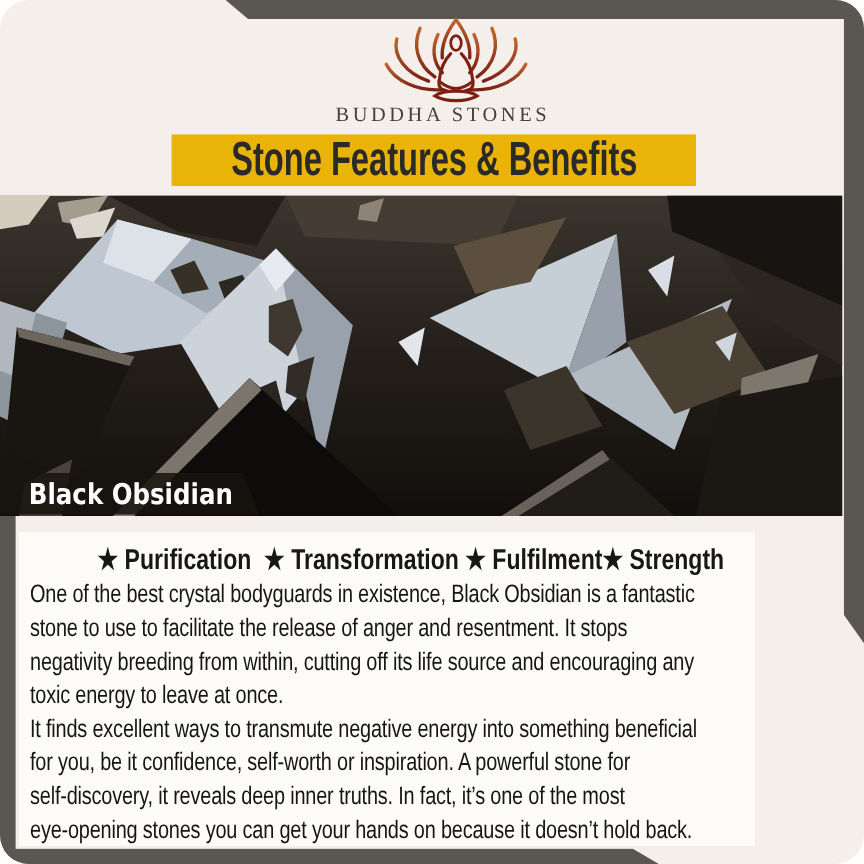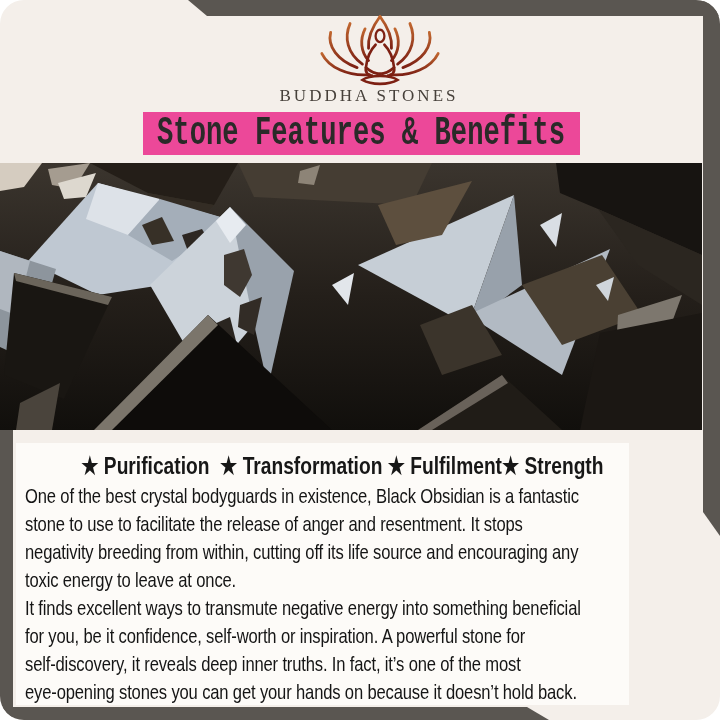--- a/index.html
+++ b/index.html
@@ -21,21 +21,21 @@
 
   .brand {
     position:absolute; left:0; top:86px; width:720px; text-align:center;
     transform:translateX(9px);
     font-family:"Liberation Serif", serif; font-size:17px; letter-spacing:3px;
     color:#46403a;
   }
 
   .title-bar {
     position:absolute; left:143px; top:112px; width:437px; height:43px;
-    background:#ec4899; display:flex; align-items:center; justify-content:center;font-family:Liberation Mono, monospace;
+    background:#eab308; display:flex; align-items:center; justify-content:center;
   }
   .title {
     font-size:40px; font-weight:bold; color:#2a2a28; white-space:nowrap;
     transform:scaleX(.68); transform-origin:center; letter-spacing:0;
   }
 
   .photo { position:absolute; left:0; top:163px; width:702px; height:267px; }
   .photo svg { display:block; width:702px; height:267px; }
 
   .stone-label {
@@ -158,20 +158,23 @@
       <polygon points="540,62 562,50 556,84" fill="#d9dee4"></polygon>
       <polygon points="596,122 614,114 608,138" fill="#cfd5db"></polygon>
       <polygon points="618,152 682,132 660,192 616,188" fill="#7d776e"></polygon>
       <polygon points="636,212 692,198 678,246 634,242" fill="#564f46"></polygon>
       <polygon points="600,170 702,150 702,267 580,267" fill="#1b1713"></polygon>
       <polygon points="418,267 502,212 562,267" fill="#201c17"></polygon>
       <polygon points="418,267 502,212 508,220 432,267" fill="#69625a"></polygon>
     </svg>
   </div>
 
+  <div class="stone-label">
+    <span>Black Obsidian</span>
+  </div>
 
   <div class="panel">
     <div class="features">
       <span class="features-text">★ Purification  ★ Transformation ★ Fulfilment★ Strength</span>
     </div>
     <div class="para">One of the best crystal bodyguards in existence, Black Obsidian is a fantastic
 stone to use to facilitate the release of anger and resentment. It stops
 negativity breeding from within, cutting off its life source and encouraging any
 toxic energy to leave at once.</div>
     <div class="para">It finds excellent ways to transmute negative energy into something beneficial

